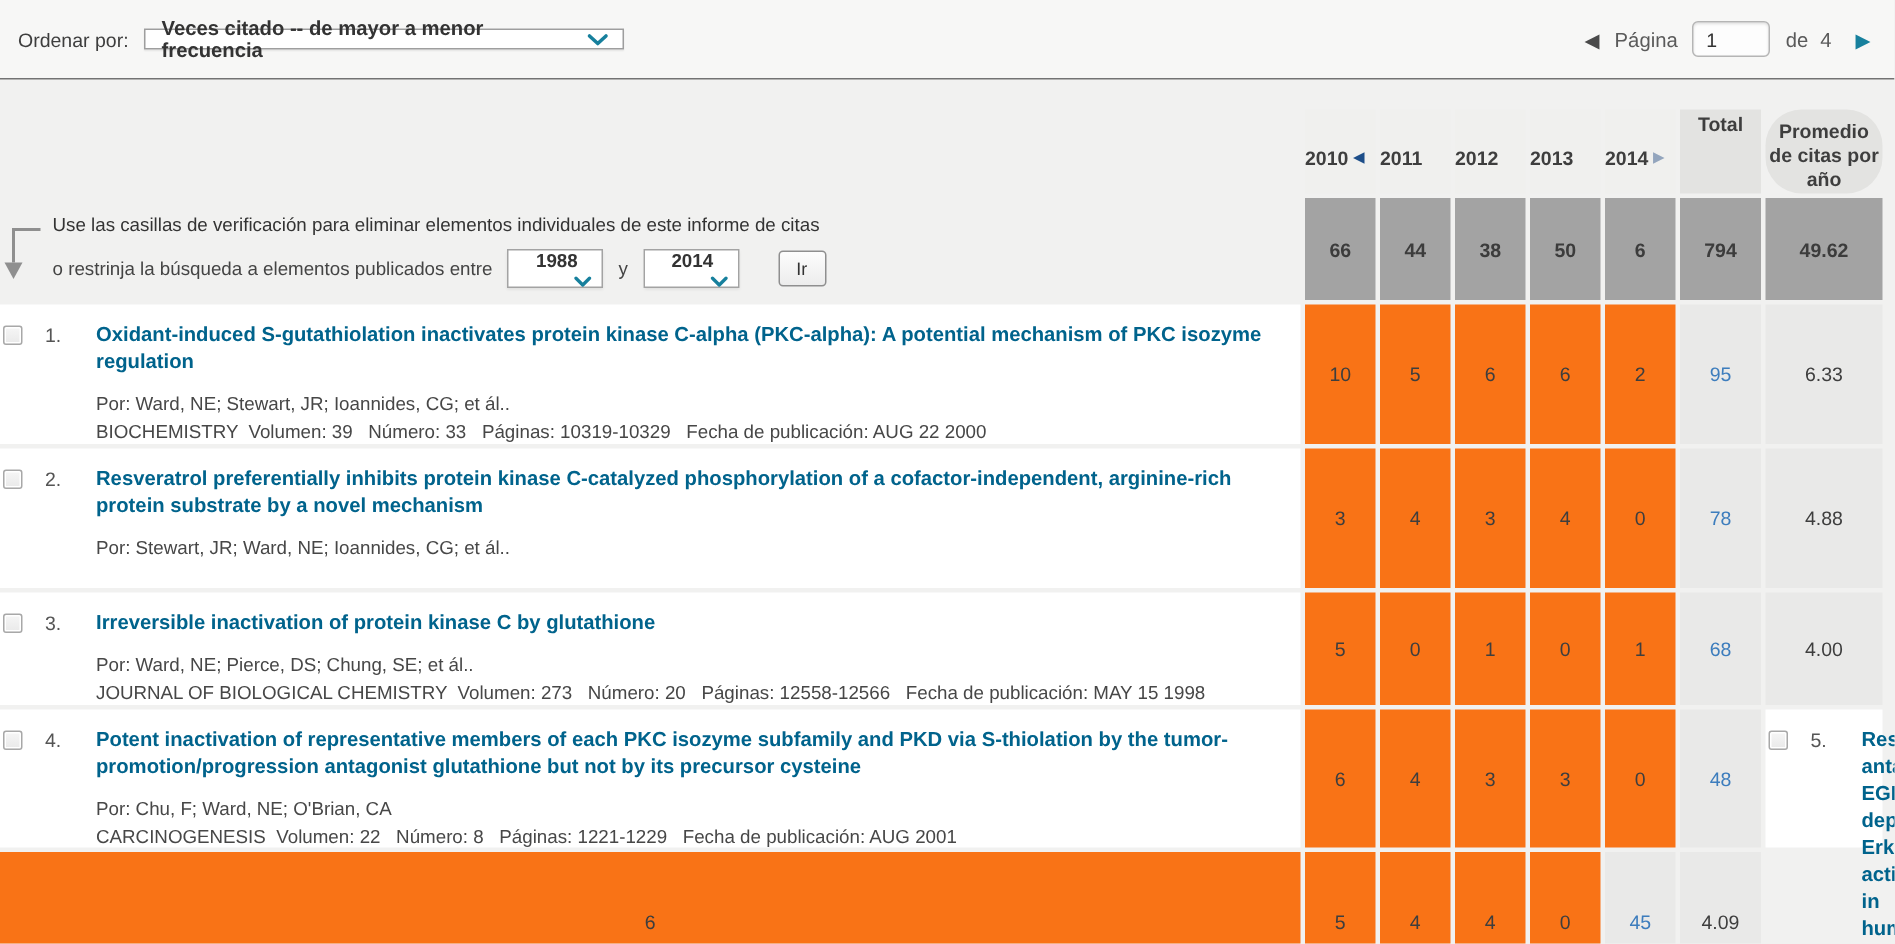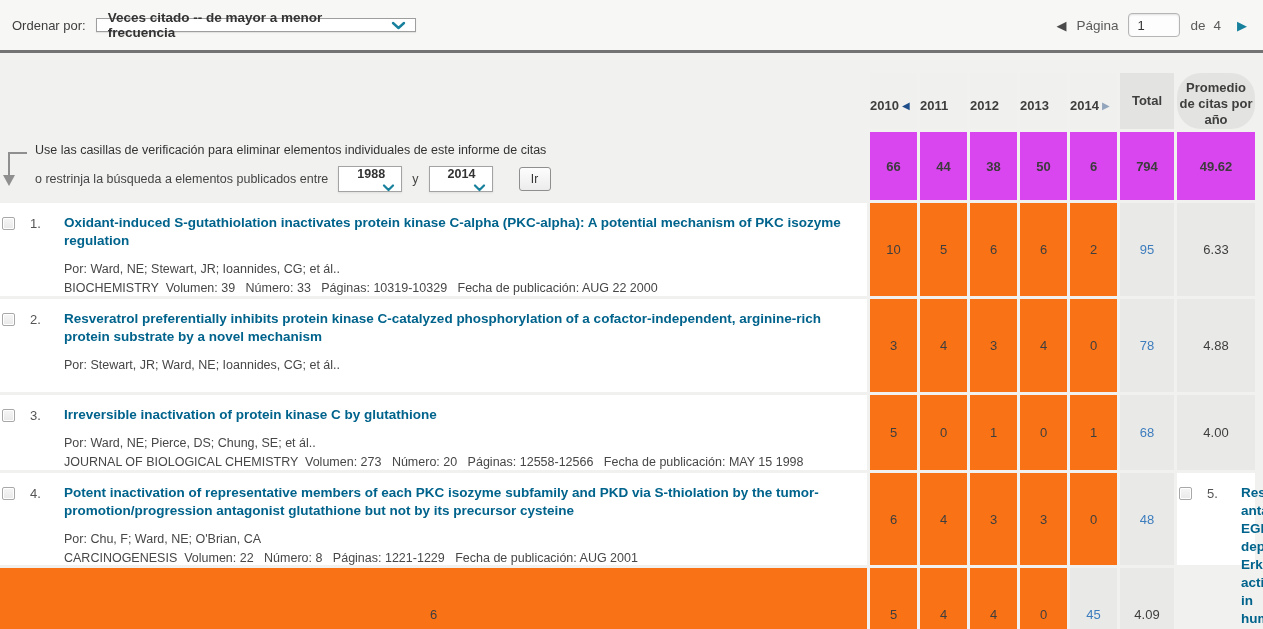--- a/index.html
+++ b/index.html
@@ -4,21 +4,21 @@
 <style>
   * { margin:0; padding:0; box-sizing:border-box; }
   html,body { width:1263px; height:629px; overflow:hidden; }
   body {
     font-family:"Liberation Sans","DejaVu Sans",sans-serif;
     background:#f1f1f0; color:#3e3e3e;
   }
 
   
   .topbar {
-    height:53px; background:#f7f7f6; border-bottom:3px solid #737373;
+    height:53px; background:#f7f7f6; border-bottom:1px solid #737373;
     display:flex; align-items:center; justify-content:space-between;
     padding:0 16px 0 12px;
   }
   .sort-group { display:flex; align-items:center; gap:10px; }
   .sort-label { font-size:13px; color:#3e3e3e; }
   .sort-select {
     width:320px; height:14px; border:1px solid #9e9e9e; background:#fff;
     display:flex; align-items:center; padding:0 9px 0 11px;
     font-weight:bold; font-size:13.5px; color:#333;
     box-shadow:0 1px 1px rgba(0,0,0,.08); cursor:pointer;
@@ -48,25 +48,25 @@
 
   .year-head {
     background:#f0f0ee; flex-direction:row; justify-content:flex-start;
     padding-top:9px; font-weight:bold; gap:3px; cursor:pointer;
   }
   .sort-arrow { font-size:10px; line-height:1; }
   .sort-arrow.active { color:#1d4e89; }
   .sort-arrow.inactive { color:#93a5bd; }
 
   .dark-head {
-    background:#e3e3e1; font-weight:bold; align-items:flex-start; padding-top:20px;
+    background:#e3e3e1; font-weight:bold; align-items:flex-start; padding-top:2px;
   }
   .avg-head { text-align:center; line-height:16px; padding-top:7px;border-radius:24px; }
 
-  .sum-cell { background:#d946ef; font-weight:bold; color:#3c3c3c; }
+  .sum-cell { background:#a3a3a3; font-weight:bold; color:#3c3c3c; }
   .year-cell { background:#f97316; }
   .tp-cell  { background:#e9e9e8; }
   .total-link { color:#3d7dbd; cursor:pointer; }
 
   .blank-cell { background:transparent; }
 
   
   .summary-left {
     display:block; position:relative; padding:11px 0 0 35px; background:transparent;
   }

